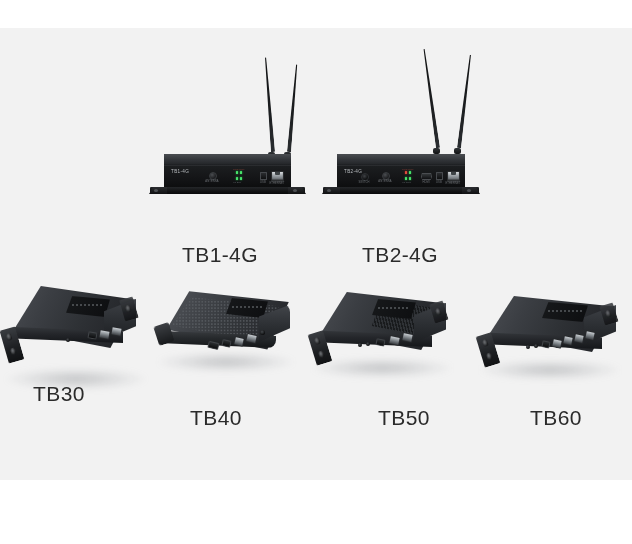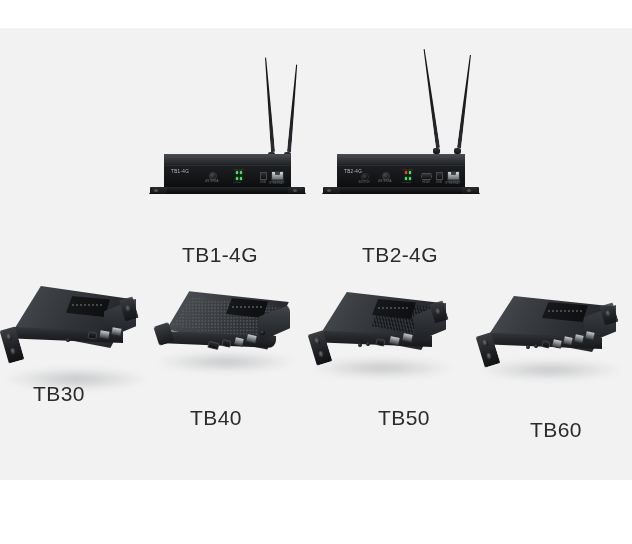--- a/index.html
+++ b/index.html
@@ -389,15 +389,15 @@
     <div class="port rj" style="left:107px;top:35px;width:8px;height:7px;transform:rotate(12deg);"></div>
 
     <div class="bracket" style="left:2px;top:38px;width:16px;height:32px;transform:rotate(-17deg);">
       <span class="hole" style="left:5px;top:5px;"></span>
       <span class="hole" style="left:5px;top:19px;"></span>
     </div>
     <div class="bracket" style="left:124px;top:8px;width:14px;height:20px;transform:rotate(-17deg);opacity:.88;">
       <span class="hole" style="left:4px;top:6px;"></span>
     </div>
   </div>
-  <div class="cap" style="left:530px;top:418px;text-align:center;">TB60</div>
+  <div class="cap" style="left:530px;top:406px;text-align:center;">TB60</div>
 
 </div>
 
 </body></html>

